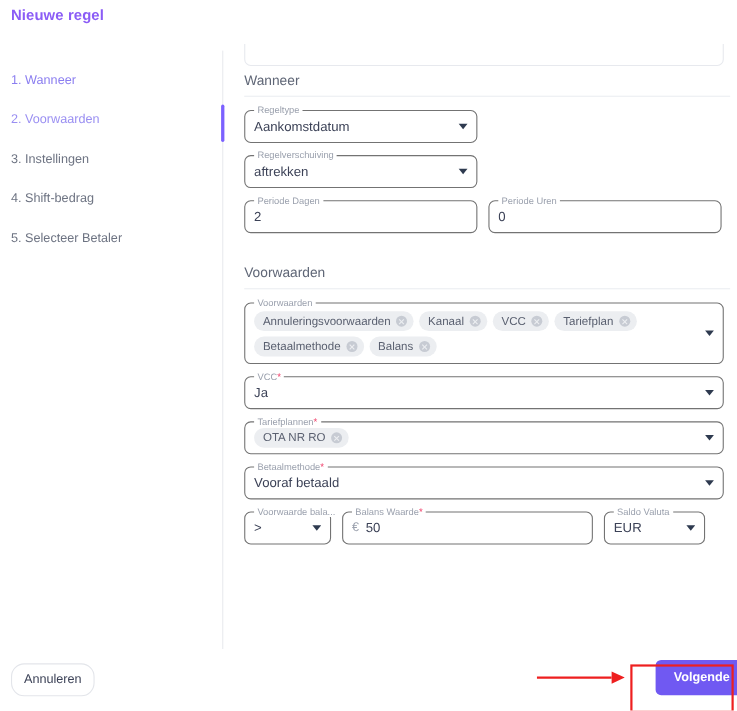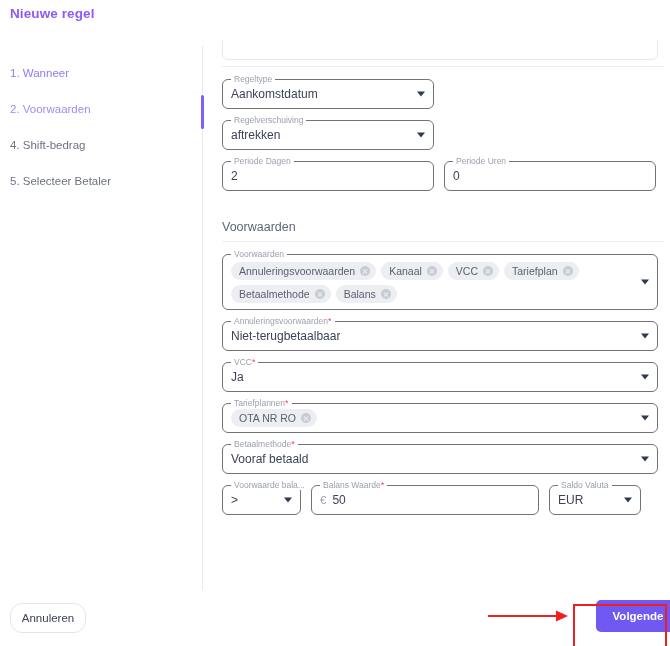--- a/index.html
+++ b/index.html
@@ -149,32 +149,34 @@
 </head>
 <body>
 
 <div class="page">
 
   <div class="page-title">Nieuwe regel</div>
 
   <div class="stepper">
     <div class="step active">1. Wanneer</div>
     <div class="step active2">2. Voorwaarden</div>
+    <div class="step">3. Instellingen</div>
     <div class="step">4. Shift-bedrag</div>
     <div class="step">5. Selecteer Betaler</div>
   </div>
 
   <div class="v-divider"></div>
   <div class="v-marker"></div>
 
   <div class="content">
 
     <div class="cut-field"></div>
 
     <div style="height:26px"></div>
+    <div class="section-title">Wanneer</div>
     <div class="section-rule"></div>
 
     <div class="fieldrow">
       <div class="field w-half">
         <span class="flabel">Regeltype</span>
         <span class="fvalue">Aankomstdatum</span>
         <span class="caret"></span>
       </div>
     </div>
 
@@ -227,27 +229,20 @@
             </span>
           <span class="chip">
               <span>Balans</span>
               <span class="chip-x"></span>
             </span>
         </div>
         <span class="caret"></span>
       </div>
     </div>
 
-    <div class="fieldrow">
-      <div class="field w-full">
-        <span class="flabel"><span>Annuleringsvoorwaarden</span><span class="req">*</span></span>
-        <span class="fvalue">Niet-terugbetaalbaar</span>
-        <span class="caret"></span>
-      </div>
-    </div>
 
 
     <div class="fieldrow">
       <div class="field w-full">
         <span class="flabel"><span>VCC</span><span class="req">*</span></span>
         <span class="fvalue">Ja</span>
         <span class="caret"></span>
       </div>
     </div>
 

